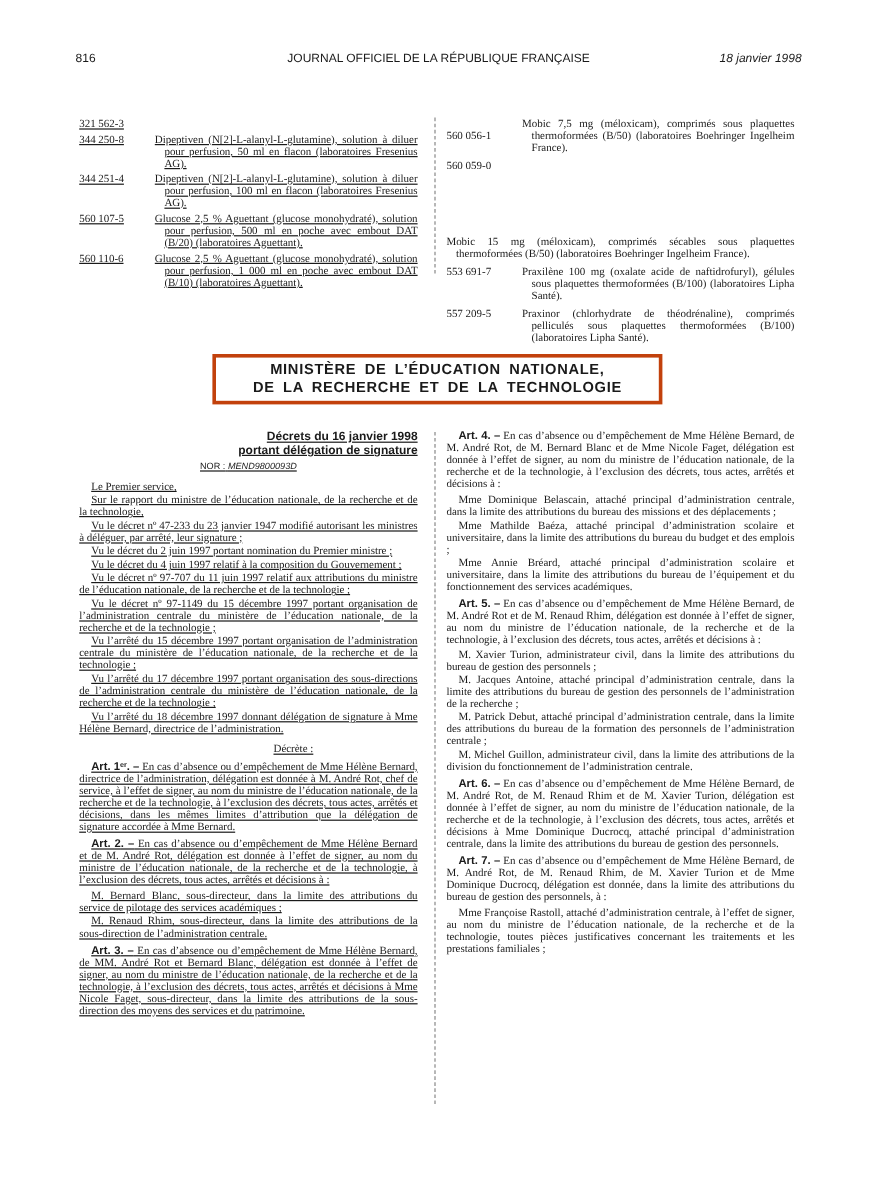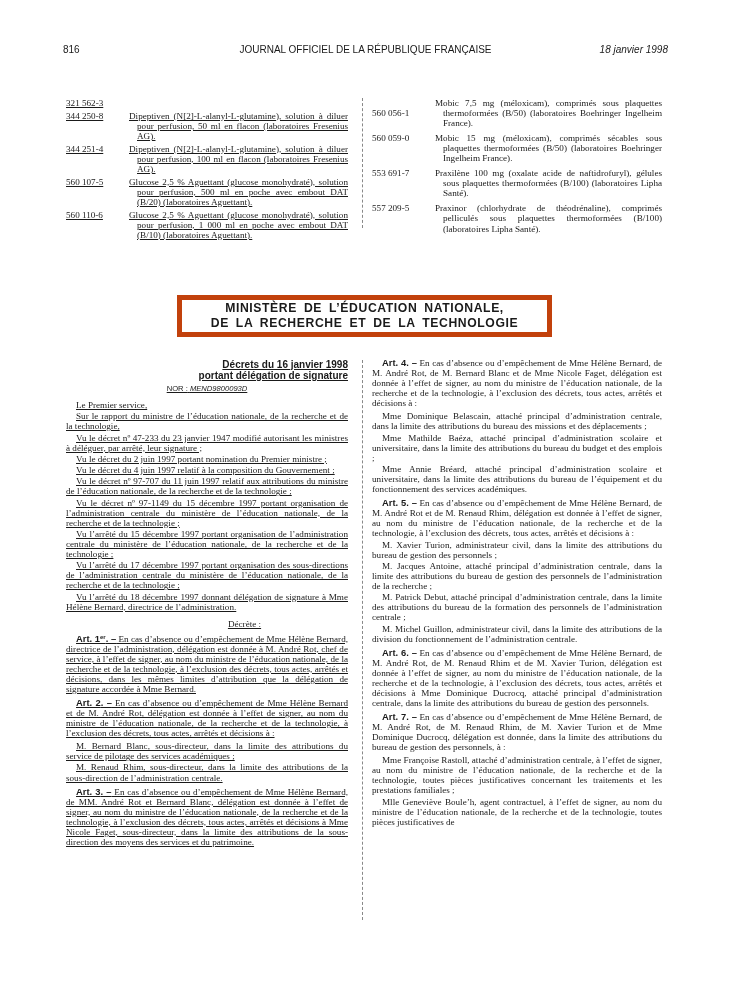--- a/index.html
+++ b/index.html
@@ -13,21 +13,21 @@
   .col { position: absolute; font-family: "Liberation Serif", serif; font-size: 9.15px; line-height: 10.05px; text-align: justify; }
   .col-left { left: 66px; width: 282px; text-decoration: underline; }
   .col-right { left: 372px; width: 290px; }
 
   .rule-v { position: absolute; left: 362px; width: 0; border-left: 1px dashed #888; }
 
   .entry { display: flex; margin-bottom: 2.8px; }
   .entry .code { flex: 0 0 63px; white-space: nowrap; text-align: left; }
   .entry .desc { flex: 1; text-align: justify; padding-left: 8px; text-indent: -8px; }
 
-  #ministry-box { position: absolute; left: 177px; top: 295px; width: 375px; height: 42px; border: 5px solid #c2410c; box-sizing: border-box; display: flex; flex-direction: column; justify-content: center; align-items: center; font-family: "Liberation Sans", sans-serif; font-weight: bold; font-size: 12.2px; letter-spacing: 0.6px; line-height: 15px; word-spacing: 3px; text-align: center; }
+  #ministry-box { position: absolute; left: 177px; top: 295px; width: 375px; height: 42px; border: 3px solid #c2410c; box-sizing: border-box; display: flex; flex-direction: column; justify-content: center; align-items: center; font-family: "Liberation Sans", sans-serif; font-weight: bold; font-size: 12.2px; letter-spacing: 0.6px; line-height: 15px; word-spacing: 3px; text-align: center; }
 
   .decree-title { text-align: right; font-family: "Liberation Sans", sans-serif; font-weight: bold; font-size: 10px; line-height: 11px; }
   .nor { text-align: center; font-family: "Liberation Sans", sans-serif; font-size: 7.6px; margin: 3px 0 6px 0; }
   .nor i { font-style: italic; }
   p { margin: 0; }
   .para { text-indent: 10px; margin-bottom: 1.2px; }
   .para.gap { margin-top: 3px; }
   .decrete { text-align: center; padding-left: 75px; margin: 7px 0 5px 0; }
   .art-label { font-family: "Liberation Sans", sans-serif; font-weight: bold; font-size: 9.4px; }
   .art { text-indent: 10px; margin-top: 4px; margin-bottom: 1.5px; }
@@ -64,21 +64,21 @@
     </div>
 </div>
 
 <div class="rule-v" style="top:98px; height:130px;"></div>
 
 <div class="col col-right" style="top:98px;">
   <div class="entry" style="margin-bottom:5px;align-items:center;">
       <span class="code">560 056-1</span>
       <span class="desc">Mobic 7,5 mg (méloxicam), comprimés sous plaquettes thermoformées (B/50) (laboratoires Boehringer Ingelheim France).</span>
     </div>
-  <div class="entry" style="margin-bottom:5px;">
+  <div class="entry" style="margin-bottom:5px;flex-direction:column;">
       <span class="code">560 059-0</span>
       <span class="desc">Mobic 15 mg (méloxicam), comprimés sécables sous plaquettes thermoformées (B/50) (laboratoires Boehringer Ingelheim France).</span>
     </div>
   <div class="entry" style="margin-bottom:5px;">
       <span class="code">553 691-7</span>
       <span class="desc">Praxilène 100 mg (oxalate acide de naftidrofuryl), gélules sous plaquettes thermoformées (B/100) (laboratoires Lipha Santé).</span>
     </div>
   <div class="entry">
       <span class="code">557 209-5</span>
       <span class="desc">Praxinor (chlorhydrate de théodrénaline), comprimés pelliculés sous plaquettes thermoformées (B/100) (laboratoires Lipha Santé).</span>
@@ -130,14 +130,13 @@
   <p class="art"><span class="art-label"><span>Art. 5</span><span>. –</span></span><span> En cas d’absence ou d’empêchement de Mme Hélène Bernard, de M. André Rot et de M. Renaud Rhim, délégation est donnée à l’effet de signer, au nom du ministre de l’éducation nationale, de la recherche et de la technologie, à l’exclusion des décrets, tous actes, arrêtés et décisions à :</span></p>
   <p class="para">M. Xavier Turion, administrateur civil, dans la limite des attributions du bureau de gestion des personnels ;</p>
   <p class="para">M. Jacques Antoine, attaché principal d’administration centrale, dans la limite des attributions du bureau de gestion des personnels de l’administration de la recherche ;</p>
   <p class="para">M. Patrick Debut, attaché principal d’administration centrale, dans la limite des attributions du bureau de la formation des personnels de l’administration centrale ;</p>
   <p class="para">M. Michel Guillon, administrateur civil, dans la limite des attributions de la division du fonctionnement de l’administration centrale.</p>
 
   <p class="art"><span class="art-label"><span>Art. 6</span><span>. –</span></span><span> En cas d’absence ou d’empêchement de Mme Hélène Bernard, de M. André Rot, de M. Renaud Rhim et de M. Xavier Turion, délégation est donnée à l’effet de signer, au nom du ministre de l’éducation nationale, de la recherche et de la technologie, à l’exclusion des décrets, tous actes, arrêtés et décisions à Mme Dominique Ducrocq, attaché principal d’administration centrale, dans la limite des attributions du bureau de gestion des personnels.</span></p>
 
   <p class="art"><span class="art-label"><span>Art. 7</span><span>. –</span></span><span> En cas d’absence ou d’empêchement de Mme Hélène Bernard, de M. André Rot, de M. Renaud Rhim, de M. Xavier Turion et de Mme Dominique Ducrocq, délégation est donnée, dans la limite des attributions du bureau de gestion des personnels, à :</span></p>
   <p class="para gap">Mme Françoise Rastoll, attaché d’administration centrale, à l’effet de signer, au nom du ministre de l’éducation nationale, de la recherche et de la technologie, toutes pièces justificatives concernant les traitements et les prestations familiales ;</p>
-  <p class="para">Mlle Geneviève Boule’h, agent contractuel, à l’effet de signer, au nom du ministre de l’éducation nationale, de la recherche et de la technologie, toutes pièces justificatives de</p>
 </div>
 
 </body></html>

